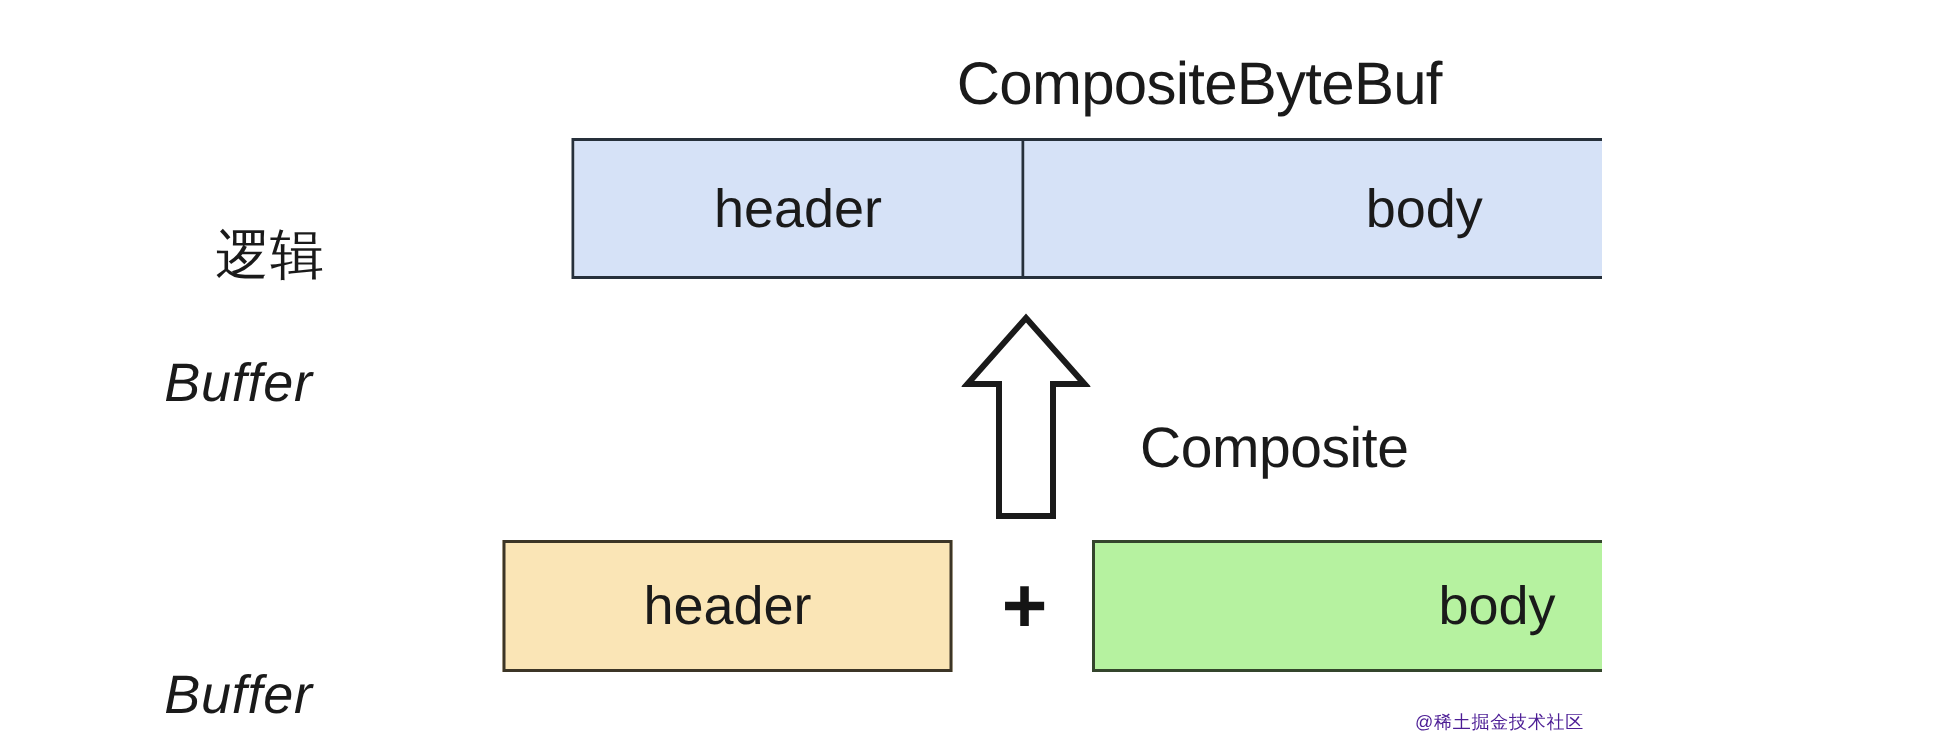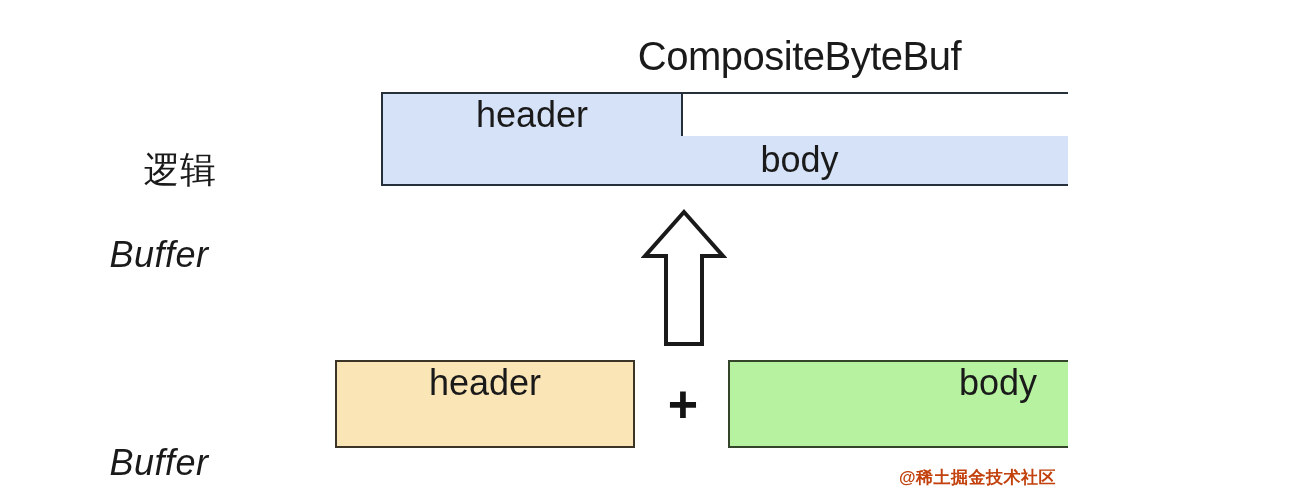--- a/index.html
+++ b/index.html
@@ -52,23 +52,23 @@
     top: 357px;
     width: 290px;
   }
 
   
   .box {
     position: absolute;
     box-sizing: border-box;
     display: flex;
     align-items: center;
+    justify-content: center;
     font-size: 36px;
     color: #1a1a1a;
-    flex-direction: column;
   }
 
   
   #composite-buffer {
     left: 381px;
     top: 92px;
     width: 837px;
     height: 94px;
     border: 2px solid #26303b;
     display: flex;
@@ -138,24 +138,23 @@
     width: 86px;
     height: 140px;
   }
 
   
   #watermark {
     right: 12px;
     bottom: 10px;
     left: auto;
     top: auto;
-    font-size: 17px;
-    color: #c2410c;
+    font-size: 12px;
+    color: #4c1d95;
     letter-spacing: 0.5px;
-    font-weight: bold;
   }
 </style>
 </head>
 <body>
 
 <div id="canvas">
 
   <div class="txt title">CompositeByteBuf</div>
 
   <div class="txt side-label" id="label-logical">
@@ -169,20 +168,21 @@
 
   <div class="box" id="composite-buffer">
     <div class="seg" id="seg-header">header</div>
     <div class="seg" id="seg-body">body</div>
   </div>
 
   <svg id="composite-arrow" viewBox="0 0 86 140">
     <polygon points="43,4 82,48 61,48 61,136 25,136 25,48 4,48" fill="#ffffff" stroke="#1a1a1a" stroke-width="4" stroke-linejoin="miter"></polygon>
   </svg>
 
+  <div class="txt" id="composite-label">Composite</div>
 
   <div class="box" id="real-header">header</div>
 
   <div class="txt" id="plus-sign">+</div>
 
   <div class="box" id="real-body">body</div>
 
   <div class="txt" id="watermark">@稀土掘金技术社区</div>
 
 </div>

